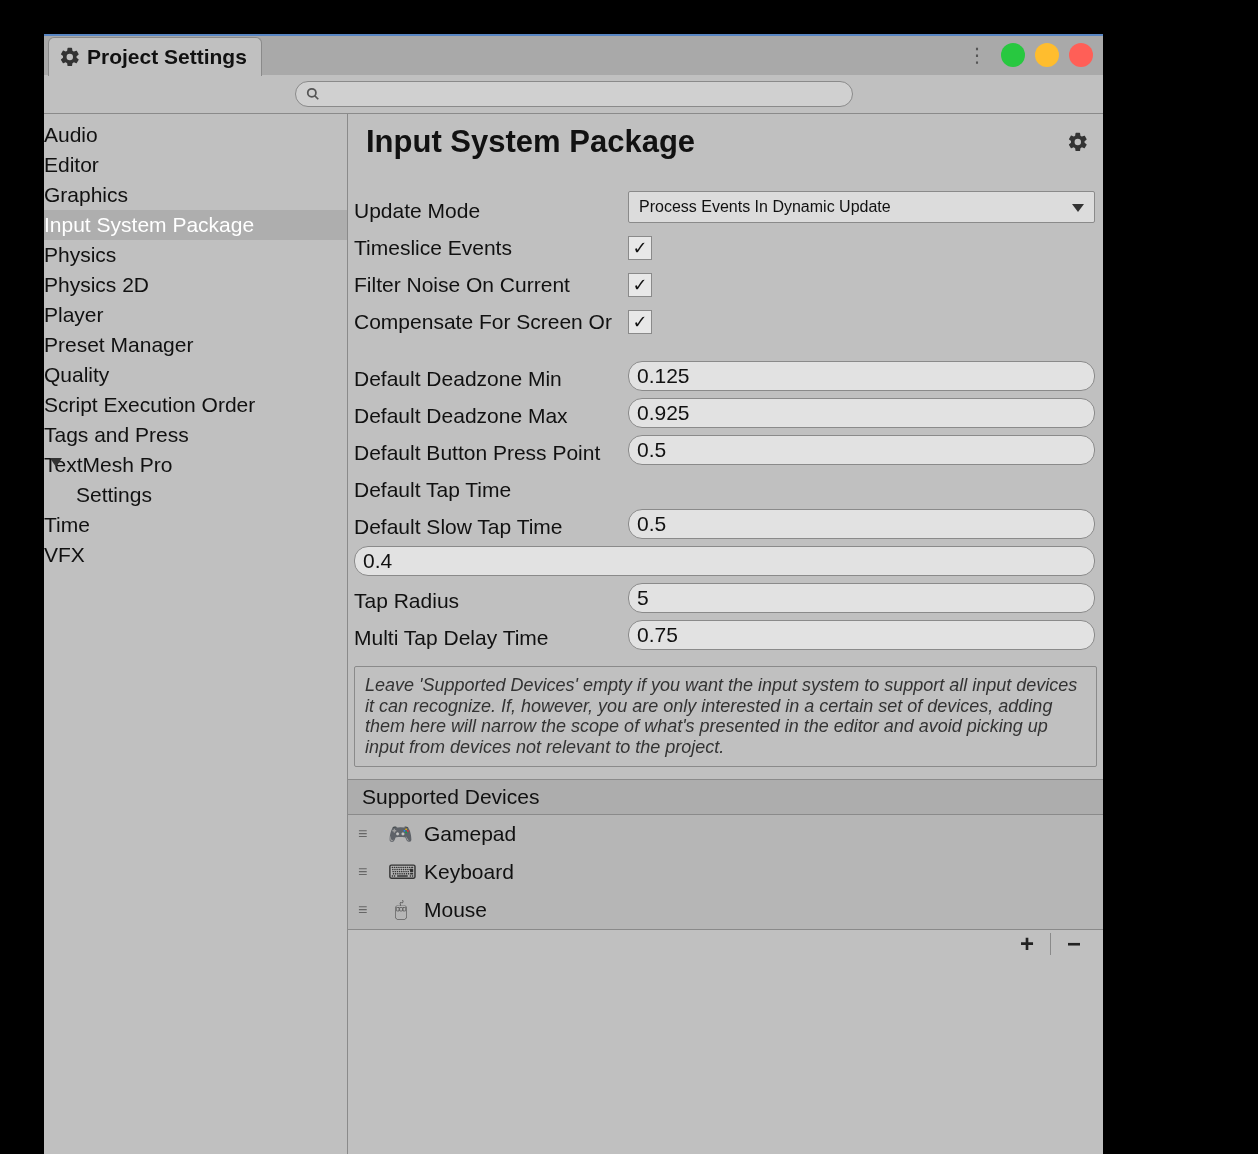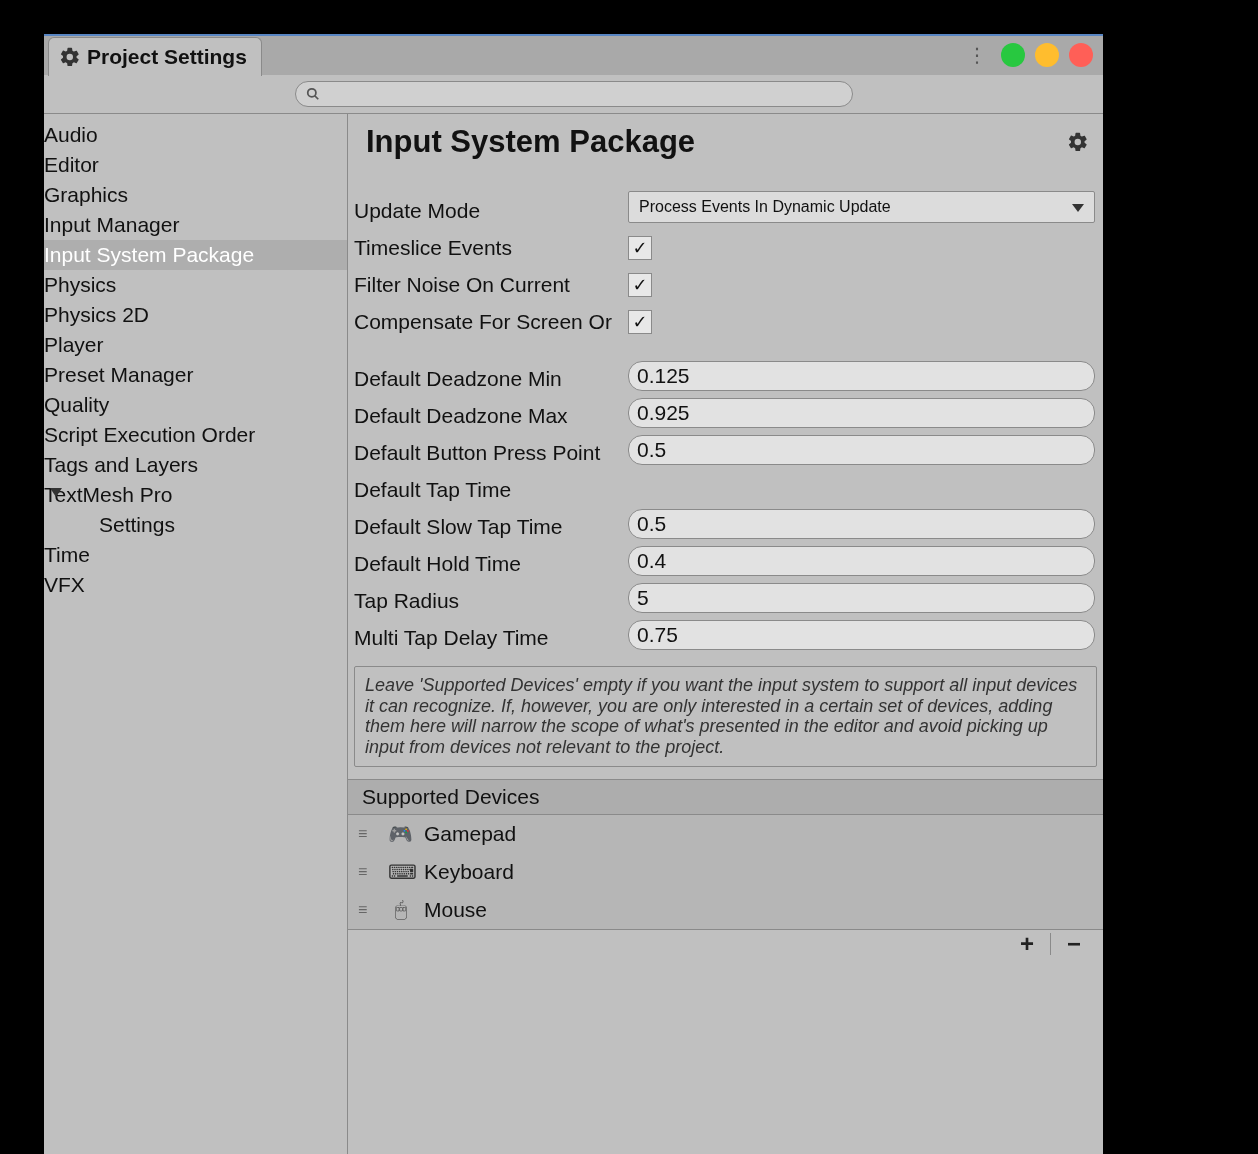--- a/index.html
+++ b/index.html
@@ -107,21 +107,21 @@
     height: 30px;
     font-size: 21px;
     color: #111;
     cursor: pointer;
     position: relative;
   }
   .sb-item.selected {
     background: #aeaeae;
     color: #fff;
   }
-  .sb-item.child { padding-left: 55px; }
+  .sb-item.child { padding-left: 32px; }
   .sb-item .tri {
     position: absolute;
     left: 6px; top: 8px;
     width: 0; height: 0;
     border-left: 6px solid transparent;
     border-right: 6px solid transparent;
     border-top: 9px solid #333;
   }
   .content {
     flex: 1;
@@ -314,23 +314,20 @@
     <div class="sidebar" id="sidebar">
         <div class="sb-item">
           <span>Audio</span>
         </div>
         <div class="sb-item">
           <span>Editor</span>
         </div>
         <div class="sb-item">
           <span>Graphics</span>
         </div>
-        <div class="sb-item">
-          <span>Input Manager</span>
-        </div>
         <div class="sb-item selected">
           <span>Input System Package</span>
         </div>
         <div class="sb-item">
           <span>Physics</span>
         </div>
         <div class="sb-item">
           <span>Physics 2D</span>
         </div>
         <div class="sb-item">
@@ -339,21 +336,21 @@
         <div class="sb-item">
           <span>Preset Manager</span>
         </div>
         <div class="sb-item">
           <span>Quality</span>
         </div>
         <div class="sb-item">
           <span>Script Execution Order</span>
         </div>
         <div class="sb-item">
-          <span>Tags and Layers</span>
+          <span>Tags and Press</span>
         </div>
         <div class="sb-item">
           <span class="tri"></span>
           <span>TextMesh Pro</span>
         </div>
         <div class="sb-item child">Settings</div>
         <div class="sb-item">
           <span>Time</span>
         </div>
         <div class="sb-item">
@@ -410,21 +407,20 @@
           <div class="field"><input class="txt" value="0.5" style=""></div>
         </div>
         <div class="row">
           <span class="label">Default Tap Time</span>
         </div>
         <div class="row">
           <span class="label">Default Slow Tap Time</span>
           <div class="field"><input class="txt" value="0.5" style=""></div>
         </div>
         <div class="row">
-          <span class="label">Default Hold Time</span>
           <div class="field"><input class="txt" value="0.4" style=""></div>
         </div>
         <div class="row">
           <span class="label">Tap Radius</span>
           <div class="field"><input class="txt" value="5" style=""></div>
         </div>
         <div class="row">
           <span class="label">Multi Tap Delay Time</span>
           <div class="field"><input class="txt" value="0.75" style=""></div>
         </div>

